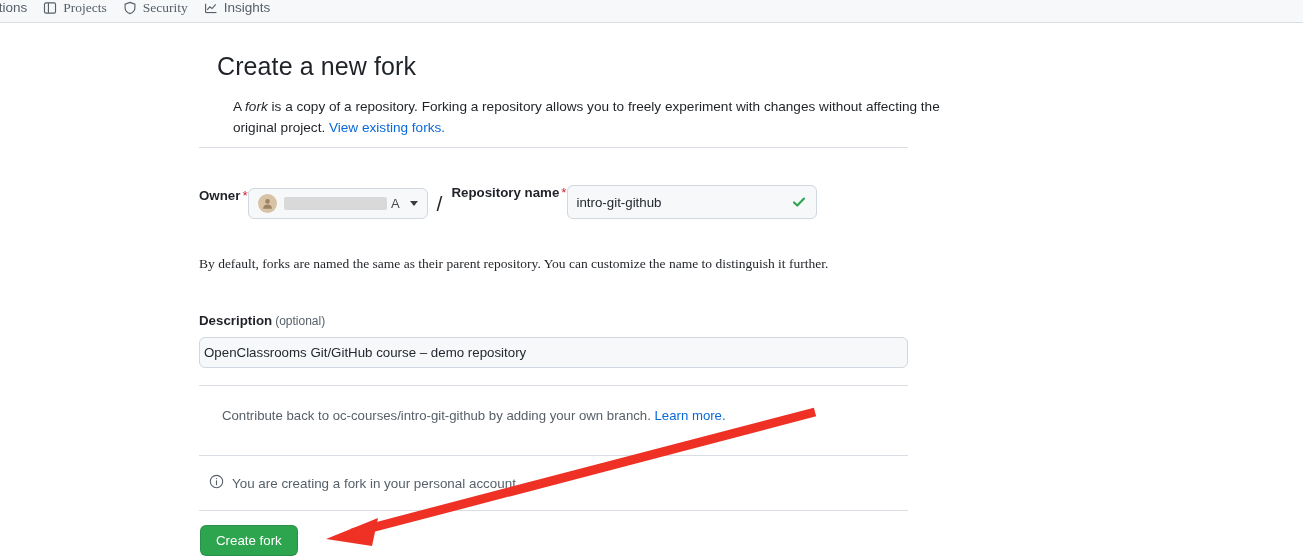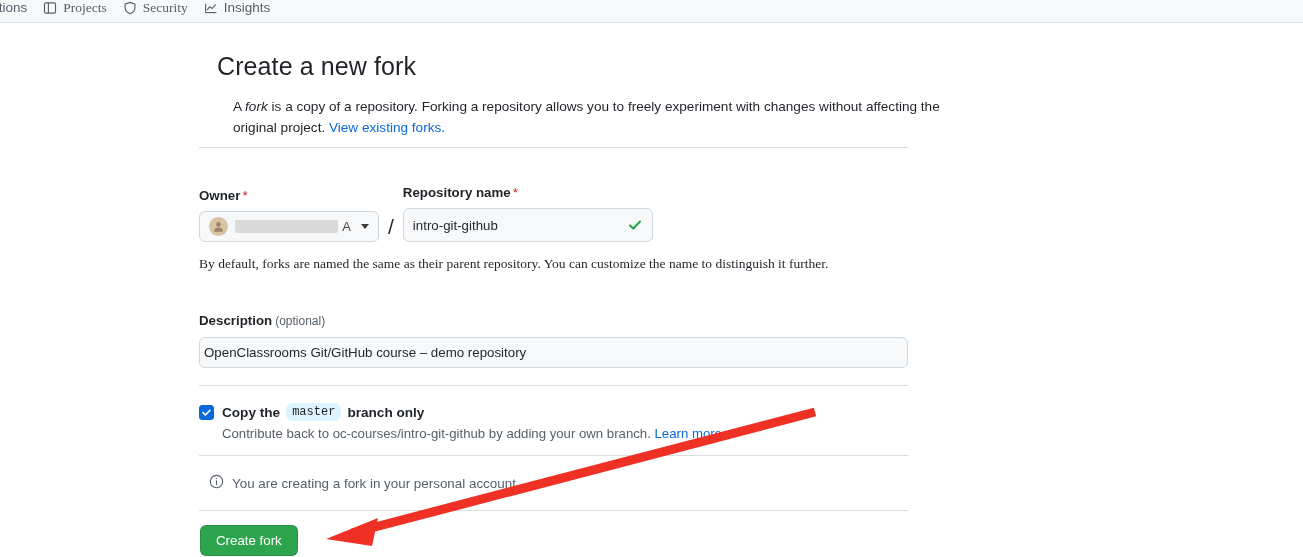--- a/index.html
+++ b/index.html
@@ -89,21 +89,21 @@
 
   
   .fields-row {
     position: absolute;
     left: 199px;
     top: 185px;
     display: flex;
     align-items: flex-end;
     gap: 0;
   }
-  .field-group { display: flex; flex-direction: column; }
+  .field-group { display: flex; flex-direction: row; }
   .field-label {
     font-size: 13.3px;
     font-weight: bold;
     color: #1f2328;
     margin-bottom: 8px;
     white-space: nowrap;
   }
   .req { color: #cf222e; font-weight: normal; margin-left: 2px; }
 
   .owner-select {
@@ -363,32 +363,20 @@
 <div class="desc-block">
   <div class="desc-label"><span>Description</span><span class="opt">(optional)</span></div>
   <div class="desc-input">
     <span>OpenClassrooms Git/GitHub course – demo repository</span>
   </div>
 </div>
 
 <hr class="divider divider-2">
 
 <div class="cb-block">
-  <div class="cb-row">
-    <span class="cbox">
-      <svg width="11" height="11" viewBox="0 0 16 16" fill="none" stroke="#ffffff" stroke-width="2.4" stroke-linecap="round" stroke-linejoin="round">
-        <path d="M3 8.2 L6.4 11.6 L13 4.8"></path>
-      </svg>
-    </span>
-    <span class="cb-label">
-        <span>Copy the</span>
-        <span class="code-chip">master</span>
-        <span>branch only</span>
-      </span>
-  </div>
   <div class="cb-sub"><span>Contribute back to oc-courses/intro-git-github by adding your own branch.</span> <a href="#" class="link">Learn more.</a></div>
 </div>
 
 <hr class="divider divider-3">
 
 <div class="notice">
   <span>
     <svg width="15" height="15" viewBox="0 0 16 16" fill="none" stroke="#57606a" stroke-width="1.2">
       <circle cx="8" cy="8" r="6.6"></circle>
       <line x1="8" y1="7.2" x2="8" y2="11.4" stroke-linecap="round"></line>

